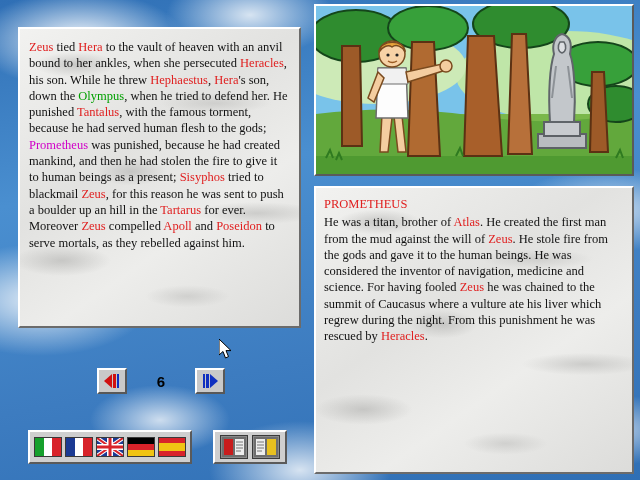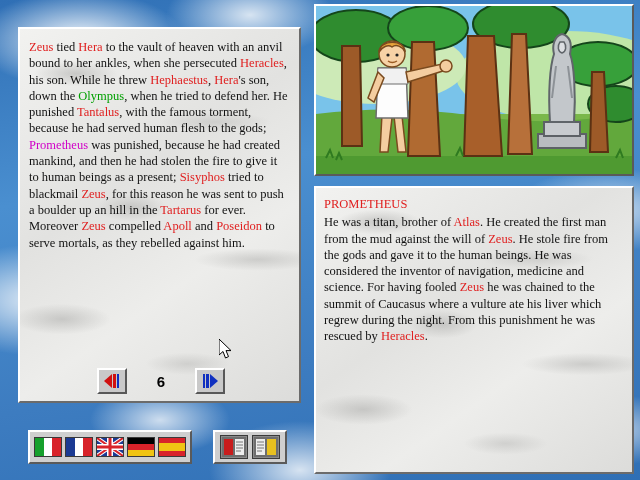--- a/index.html
+++ b/index.html
@@ -49,21 +49,21 @@
     border-left: 2px solid #ffffff;
     border-right: 2px solid #6b6b6b;
     border-bottom: 2px solid #6b6b6b;
     box-sizing: border-box;
   }
 
   
   #left-panel {
     position: absolute;
     left: 18px; top: 27px;
-    width: 283px; height: 376px;
+    width: 283px; height: 301px;
     box-sizing: border-box;
     padding: 10px 9px 4px 9px;
     font-size: 12.5px;
     line-height: 16.3px;
     color: #111;
   }
   #left-panel .body-text { text-align: left; }
 
   
   #nav-row {

